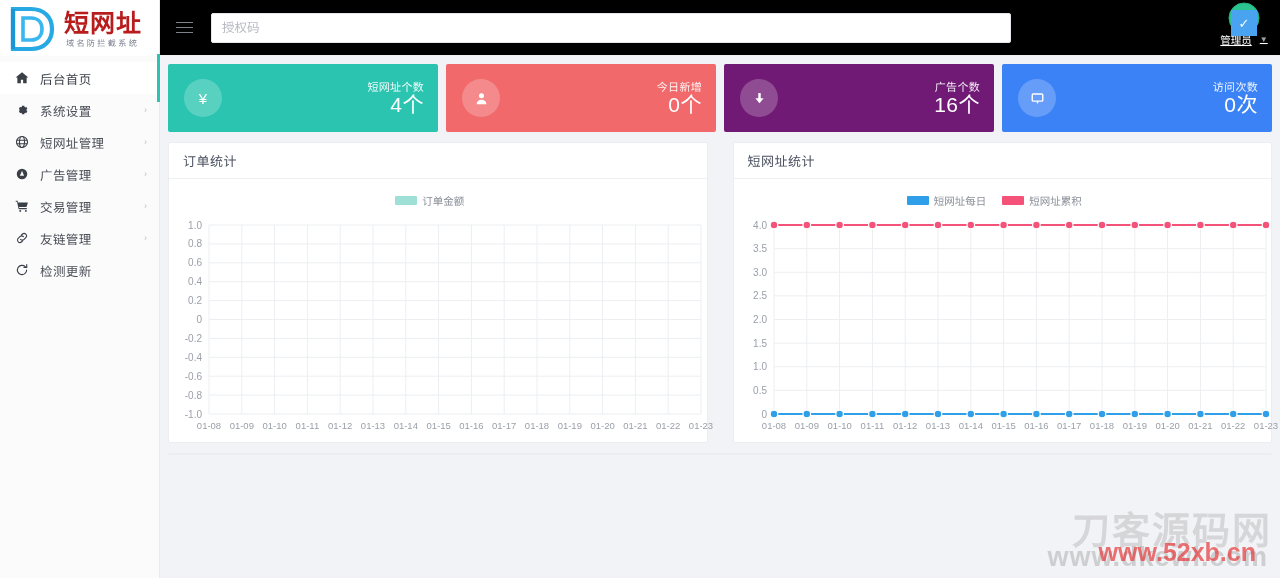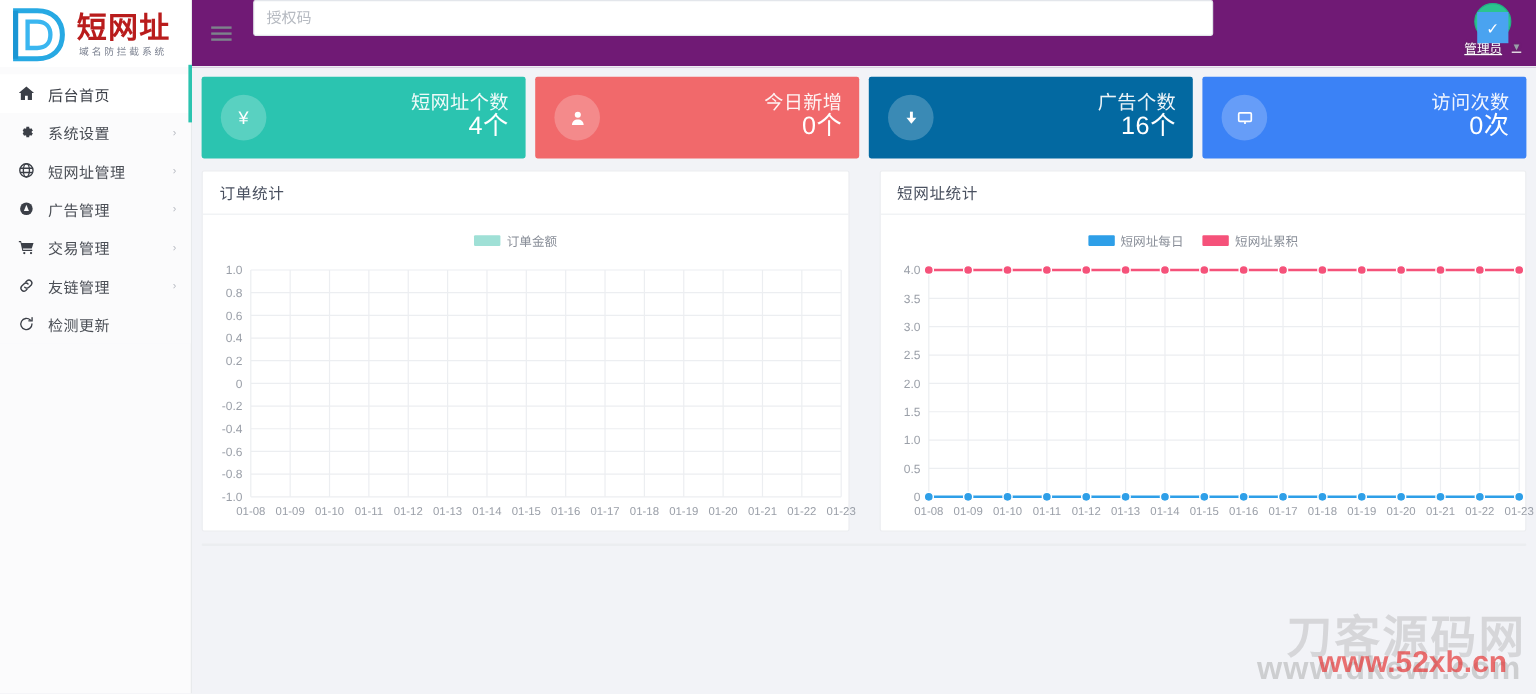--- a/index.html
+++ b/index.html
@@ -43,21 +43,21 @@
   .menu-item .mi-arrow { color:#b9bcc3; font-size:9px; line-height:1; }
   .menu-item.active { background:#ffffff; }
   .menu-item.active:after {
     content:""; position:absolute; right:-1px; top:-8px; bottom:-8px; width:3px; background:#2bc4b0;
   }
   .menu-item.active .mi-label { color:#3b3f47; }
 
   
   .topbar {
     position:absolute; left:160px; top:0; right:0; height:56px;
-    background:#701a75; border-bottom:1px solid #eceef2; display:flex; align-items:flex-start;
+    background:#000000; border-bottom:1px solid #eceef2; display:flex; align-items:center;
     z-index:4;
   }
   .hamburger {
     width:38px; height:56px; display:flex; flex-direction:column; align-items:center;
     justify-content:center; gap:3.5px; cursor:pointer; margin-left:5px;
   }
   .hamburger span { display:block; width:17px; height:1.6px; background:#7d828c; }
   .auth-input {
     margin-left:8px; width:800px; height:30px; border:1px solid #e3e6eb; border-radius:2px;
     background:#fff; padding:0 10px; font-size:12.5px; color:#5a5e66; outline:none;
@@ -88,21 +88,21 @@
   .cards { display:flex; gap:8px; }
   .card {
     flex:1; height:68px; border-radius:2px; position:relative;
     display:flex; align-items:center; padding:0 14px 0 16px; color:#fff;
   }
   .card-ico {
     width:38px; height:38px; border-radius:50%; background:rgba(255,255,255,.22);
     display:flex; align-items:center; justify-content:center; font-size:15px; color:#fff;
   }
   .card-txt { margin-left:auto; text-align:right; line-height:1.05; }
-  .card-label { font-size:16px; opacity:.92; letter-spacing:.3px; }
+  .card-label { font-size:11px; opacity:.92; letter-spacing:.3px; }
   .card-value { font-size:21px; margin-top:3px; font-weight:400; letter-spacing:.5px; }
 
   .panels { display:flex; gap:25px; margin-top:10px; }
   .panel {
     flex:1; background:#ffffff; border:1px solid #ebedf0; border-radius:2px;
   }
   .panel-head {
     height:36px; display:flex; align-items:center; padding:0 14px;
     border-bottom:1px solid #eef0f3; font-size:13px; color:#4a5160; letter-spacing:.5px;
   }
@@ -283,21 +283,21 @@
             <circle cx="8" cy="5" r="2.7"></circle>
               <path d="M2.8 14c0-3 2.3-4.8 5.2-4.8s5.2 1.8 5.2 4.8z"></path>
           </svg>
         </span>
         <span class="card-txt">
           <span class="card-label">今日新增</span><br>
           <span class="card-value">0个</span>
         </span>
       </div>
 
-      <div class="card" style="background:#0369a1">
+      <div class="card" style="background:#701a75">
         <span class="card-ico">
           <svg width="15" height="15" viewBox="0 0 16 16" fill="#ffffff">
             <rect x="6.7" y="2.2" width="2.6" height="7"></rect>
               <path d="M8 13 3.6 7.6h8.8z"></path>
           </svg>
         </span>
         <span class="card-txt">
           <span class="card-label">广告个数</span><br>
           <span class="card-value">16个</span>
         </span>

